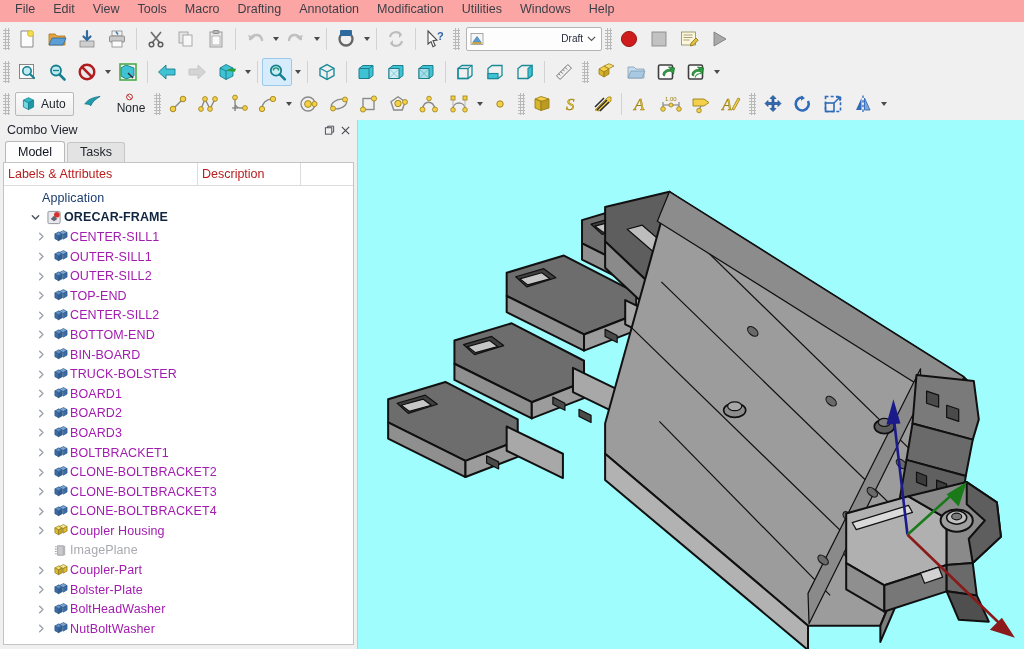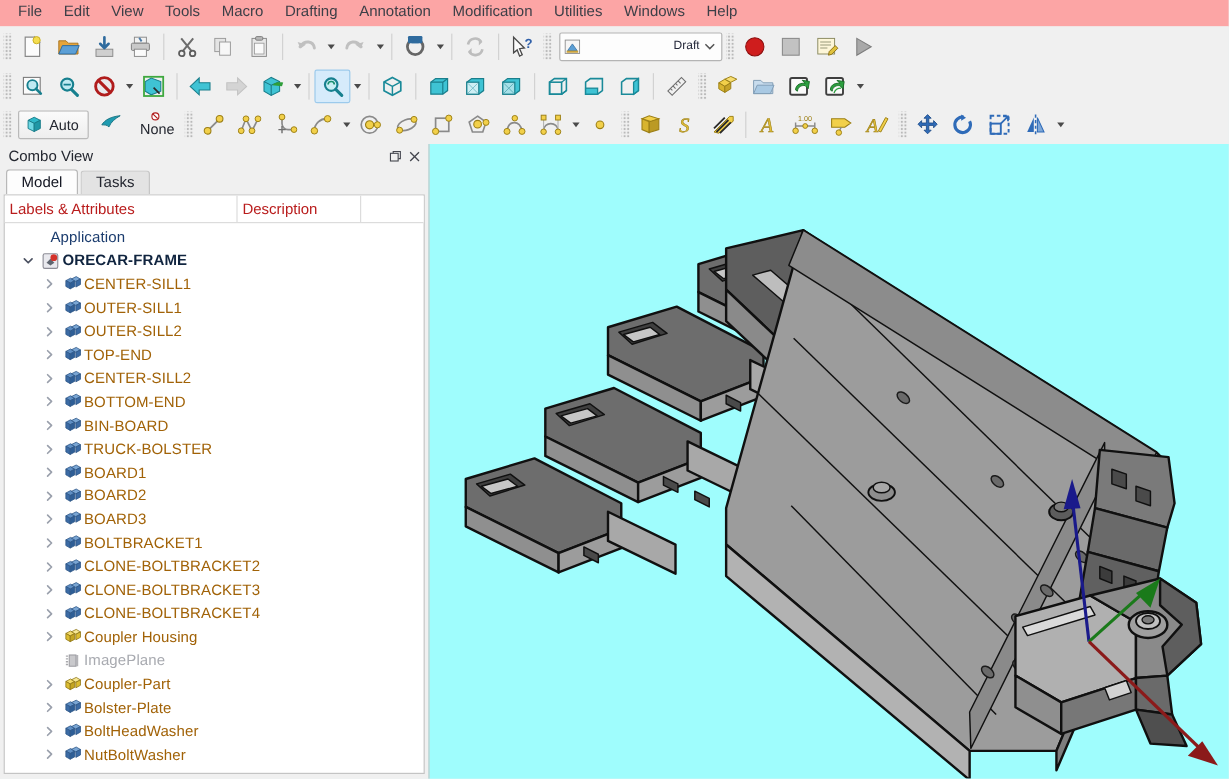--- a/index.html
+++ b/index.html
@@ -63,26 +63,26 @@
   .thead{display:flex;height:22px;flex:0 0 22px;background:#ffffff;border-bottom:1px solid #dcdcdc;}
   .th{font-size:12.5px;color:#b91c1c;display:flex;align-items:center;padding-left:4px;border-right:1px solid #dcdcdc;cursor:default;white-space:nowrap;text-align:right;}
   .th.c1{width:189px;flex:0 0 189px;}
   .th.c2{width:98px;flex:0 0 98px;}
   .th.c3{flex:1 1 auto;border-right:none;}
   .tbody{flex:1 1 auto;overflow:hidden;padding-top:2px;}
   .trow{display:flex;align-items:center;height:19.6px;padding-left:4px;cursor:default;white-space:nowrap;}
   .twist{width:18px;flex:0 0 18px;display:flex;align-items:center;justify-content:center;}
   .twist svg{display:block;}
   .ticon{width:20px;flex:0 0 20px;display:flex;align-items:center;justify-content:center;}
-  .tlabel{font-size:12.5px;color:#a16207;letter-spacing:.1px;}
+  .tlabel{font-size:12.5px;color:#a21caf;letter-spacing:.1px;}
   .trow.doc .tlabel{font-weight:bold;color:#10243f;}
   .trow.app .tlabel{color:#1b3c6e;font-weight:normal;}
   .trow.dim .tlabel{color:#a8aab0;}
   .ind0{padding-left:20px;}
-  .ind1{padding-left:10px;}
+  .ind1{padding-left:22px;}
   .ind2{padding-left:28px;}
 
   
   .view3d{flex:1 1 auto;position:relative;background:#9ffdfd;overflow:hidden;border-left:1px solid #c9c9c9;}
   .view3d svg{display:block;width:100%;height:100%;}
 </style>
 </head>
 <body>
 
 <div id="app">

